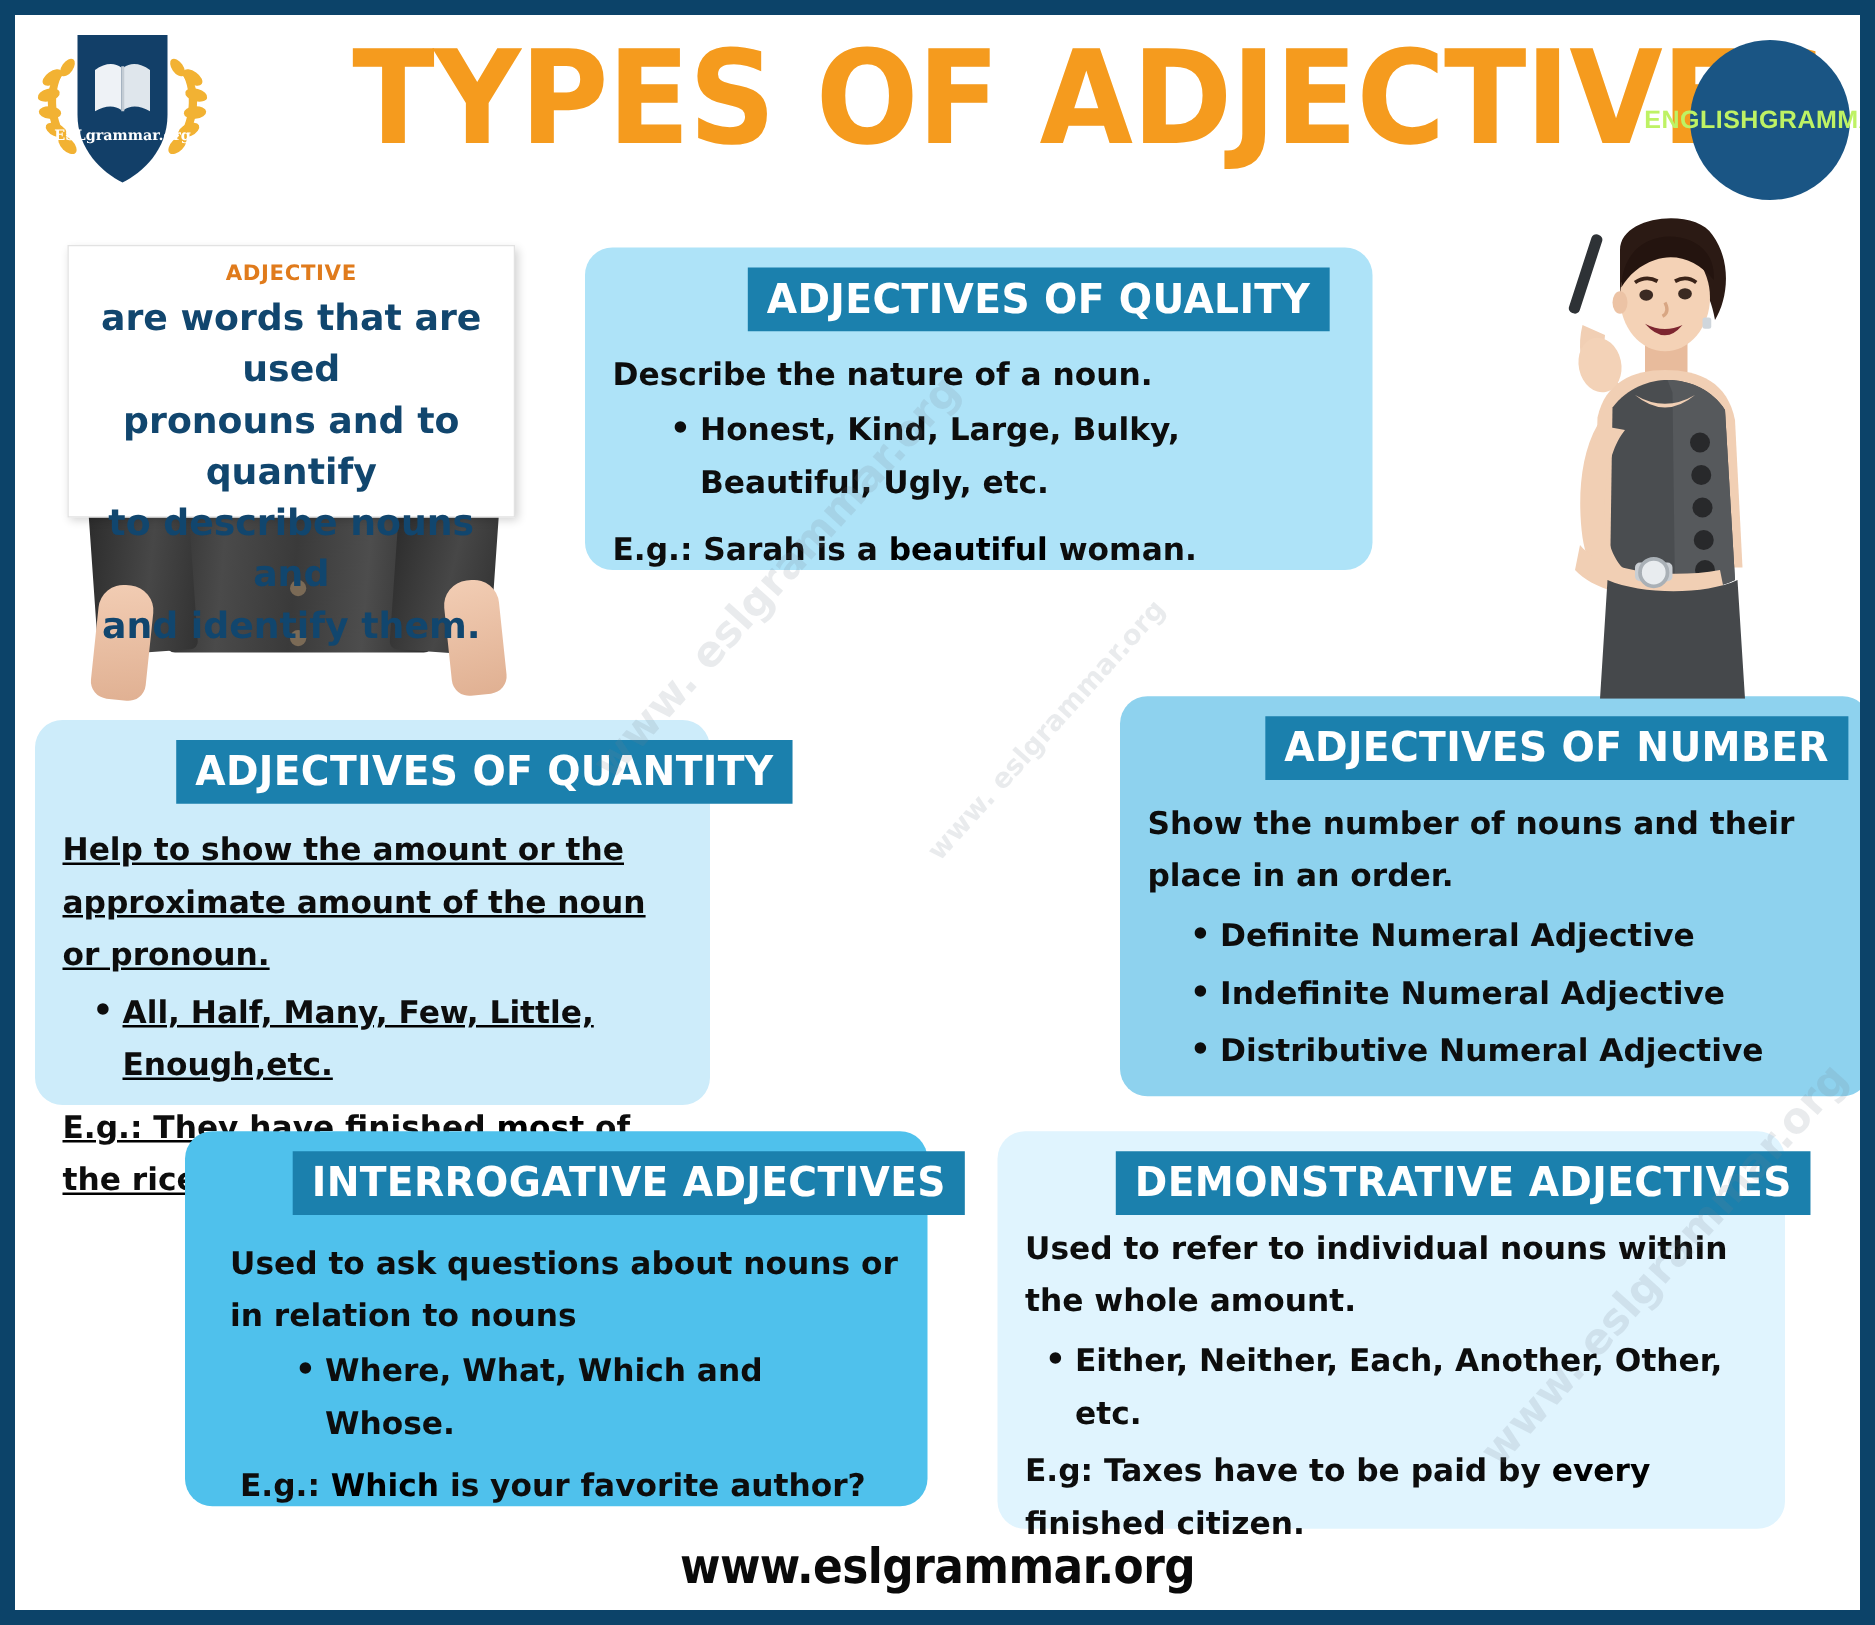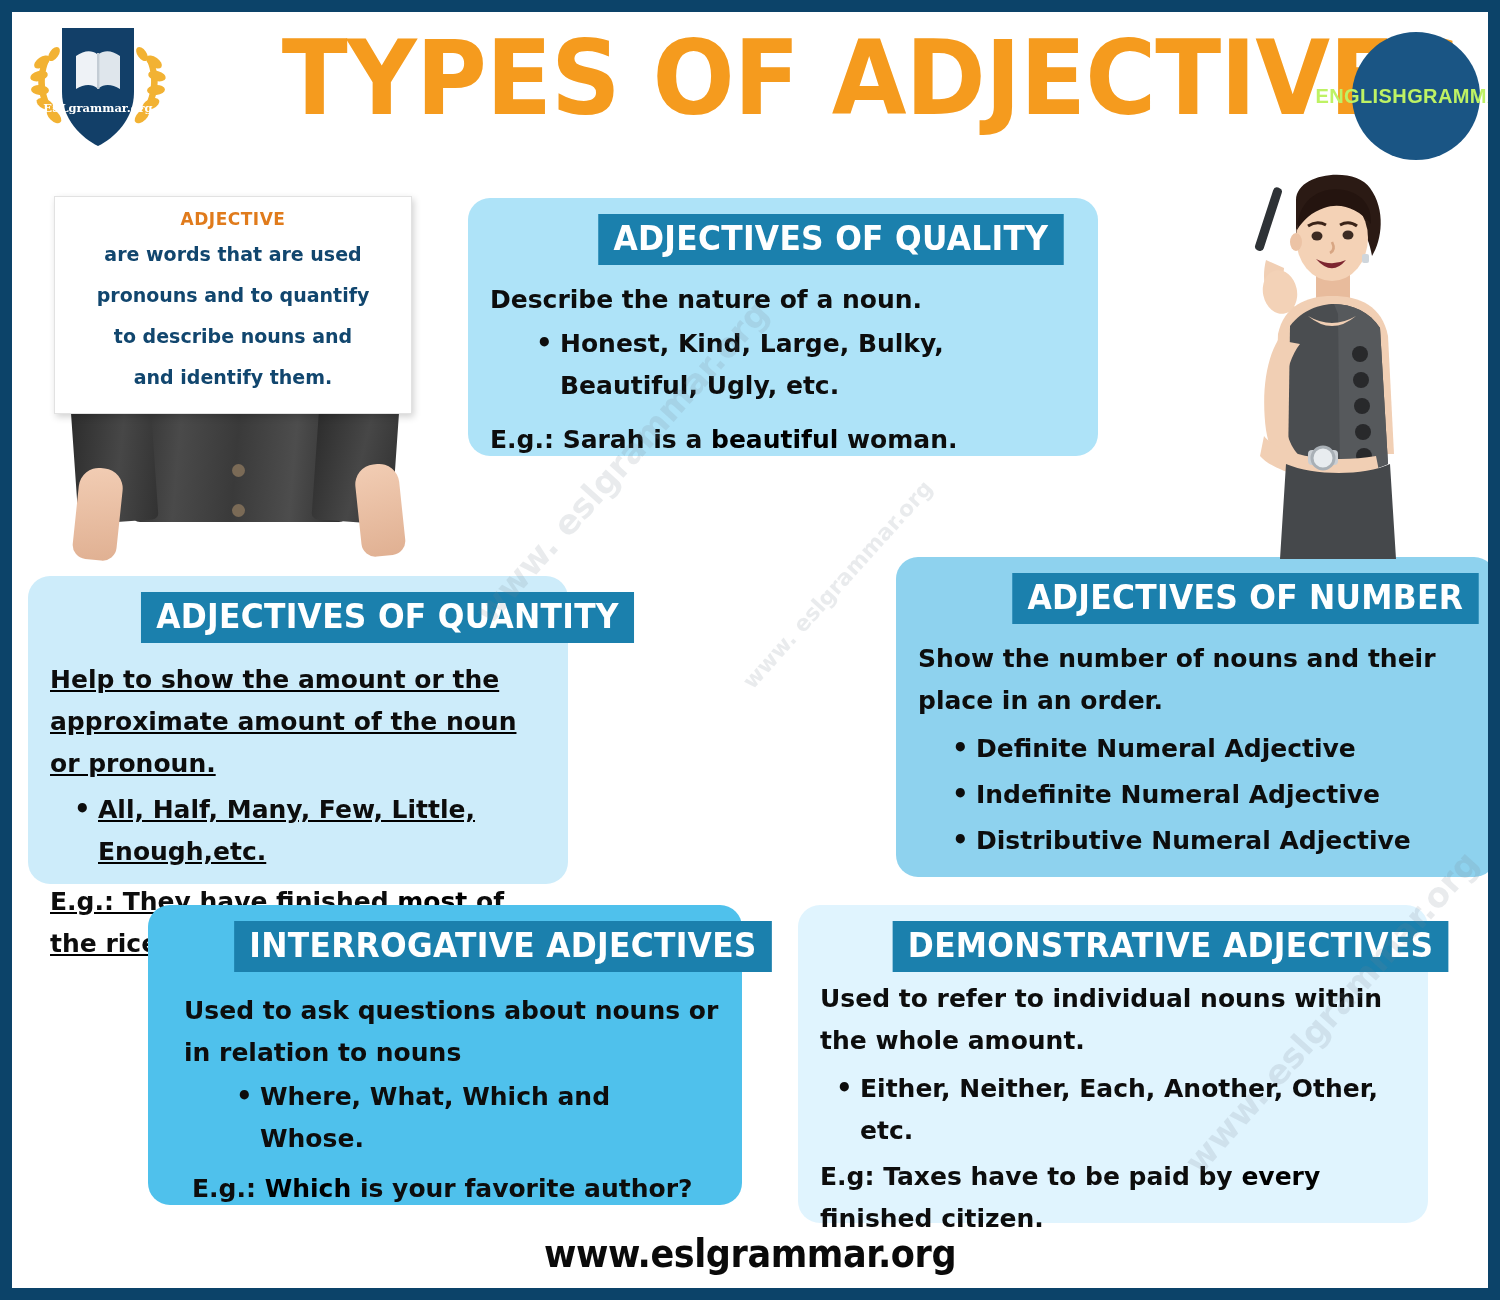--- a/index.html
+++ b/index.html
@@ -124,21 +124,21 @@
     font-family: "DejaVu Sans", sans-serif;
     font-weight: bold;
     font-size: 17px;
     color: #e07b1c;
     letter-spacing: 0.5px;
     margin-bottom: 5px;
   }
   #definition-card .def-body {
     font-family: "DejaVu Sans", sans-serif;
     font-weight: bold;
-    font-size: 19px;
+    font-size: 29px;
     line-height: 41px;
     color: #11466e;
   }
 
   
   #woman {
     position: absolute;
     left: 1192px; top: 152px;
     width: 270px; height: 395px;
     z-index: 2;

